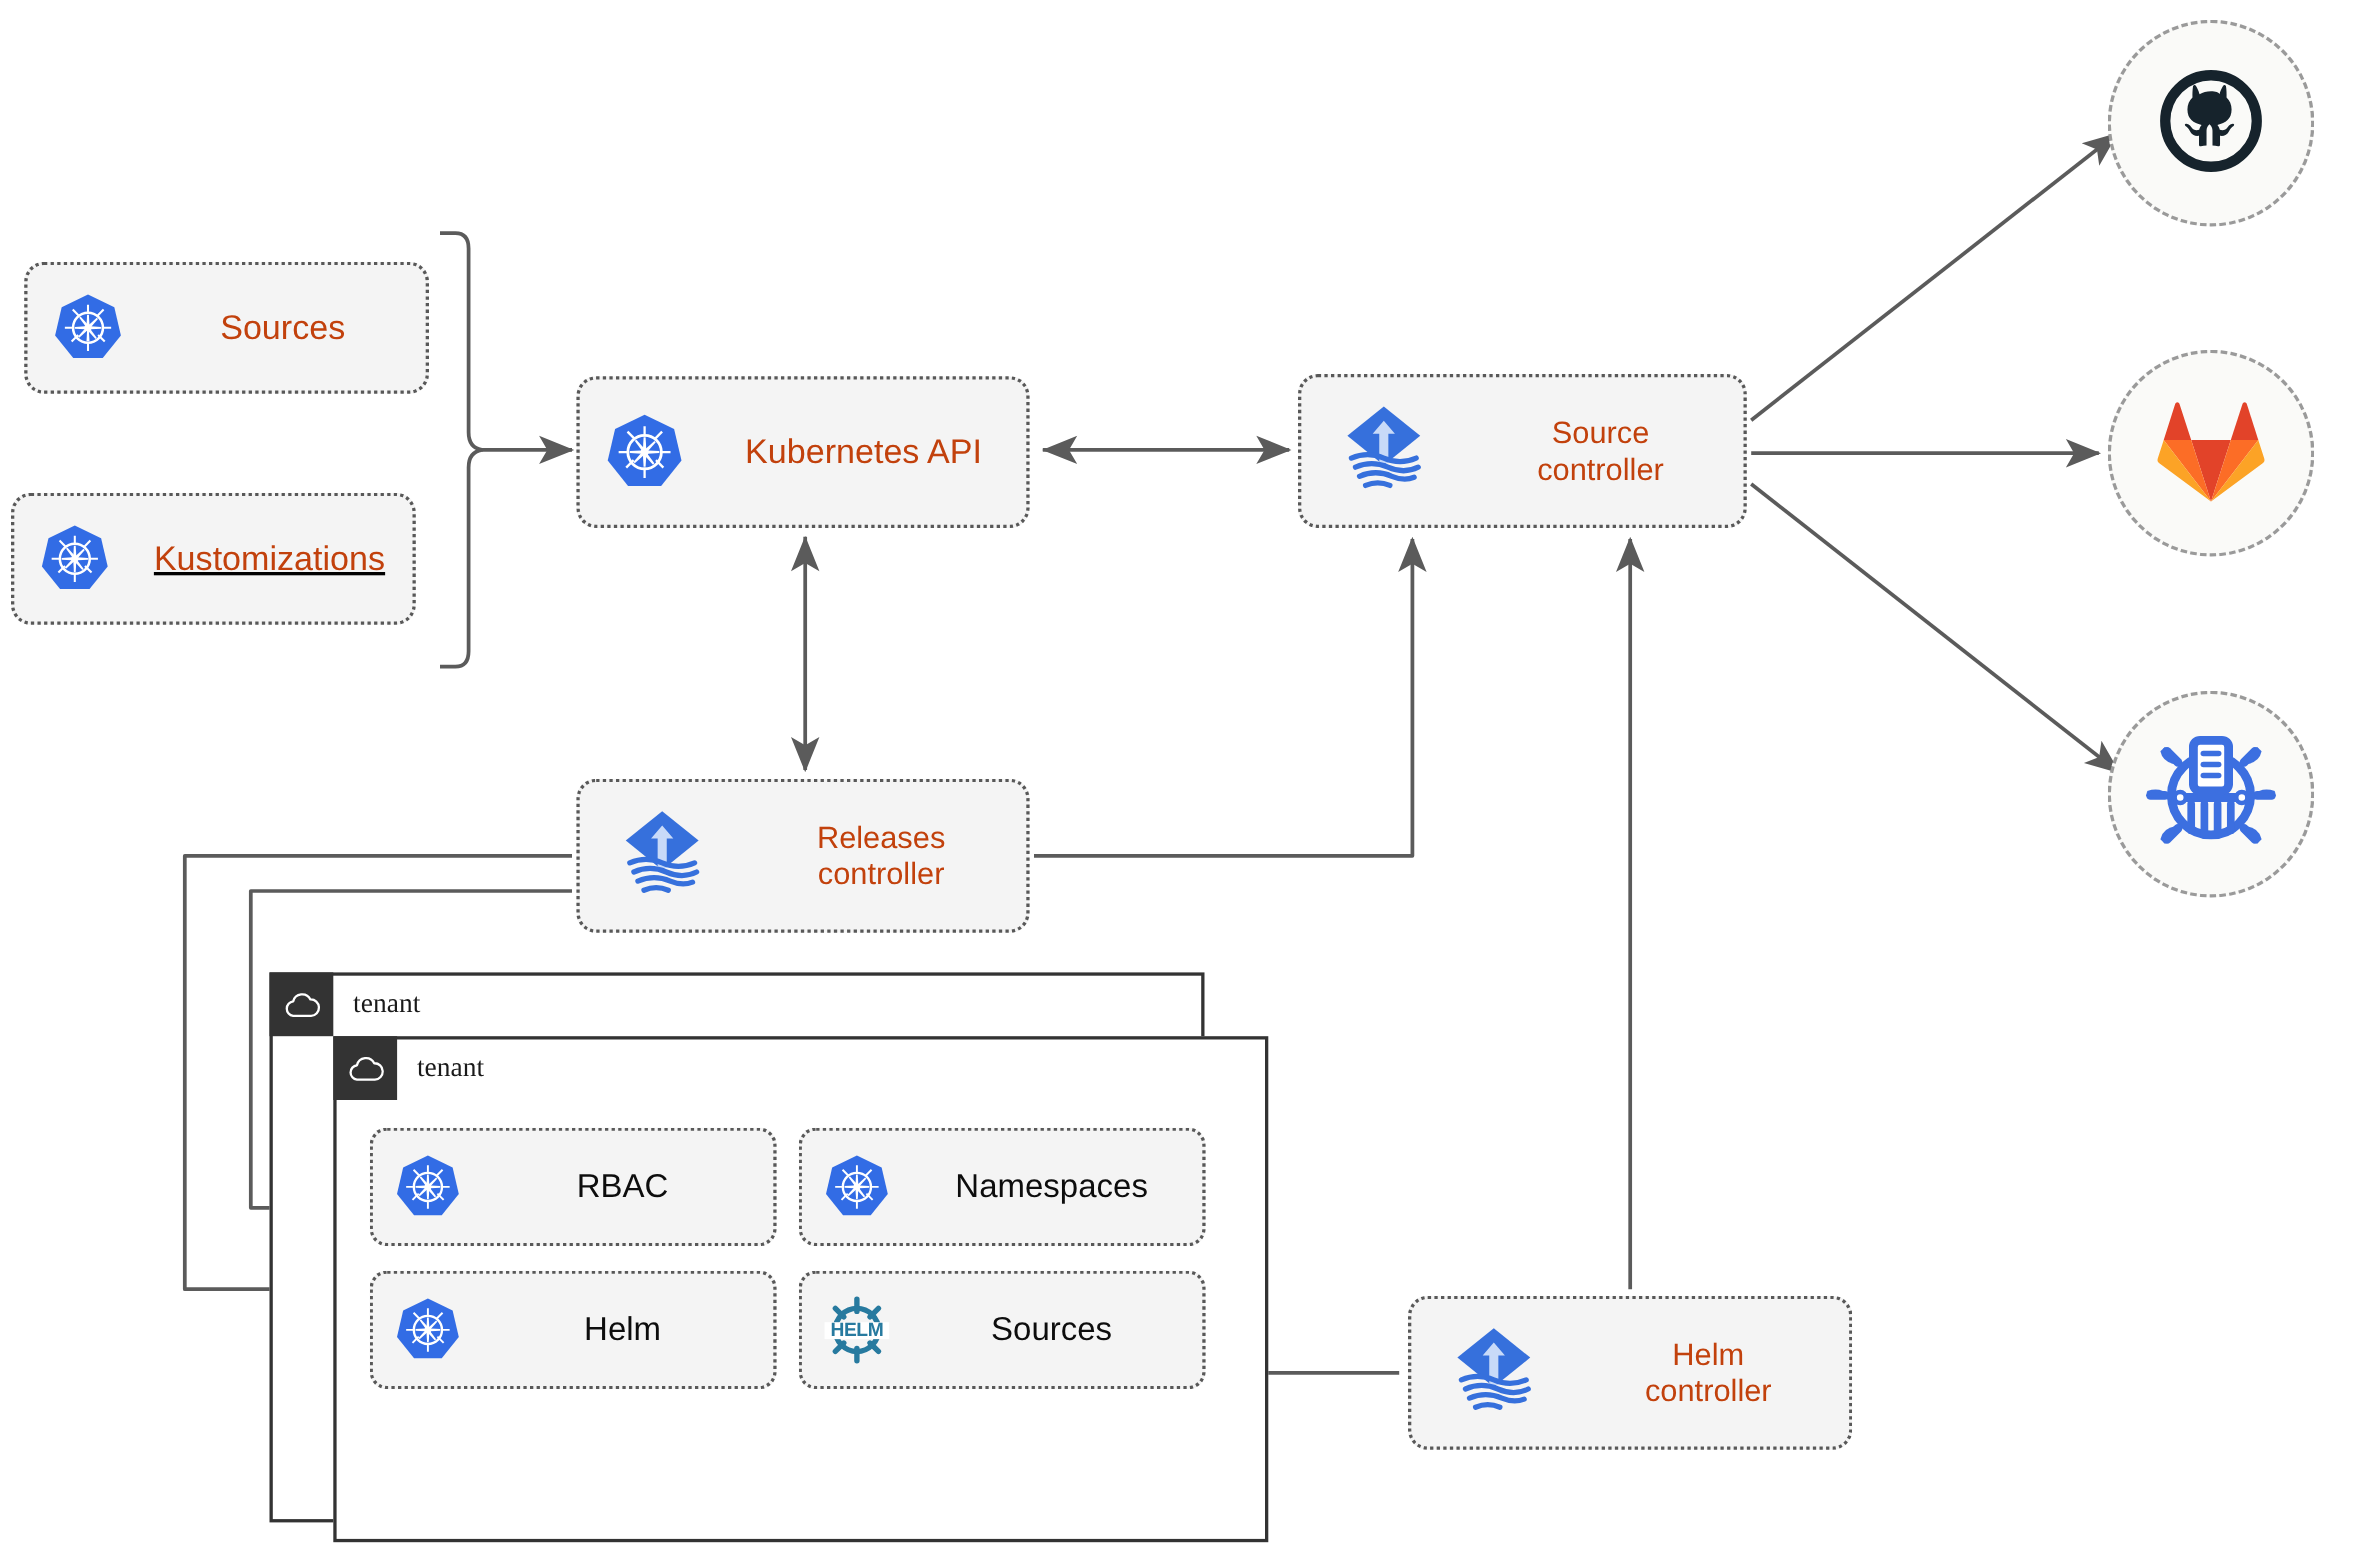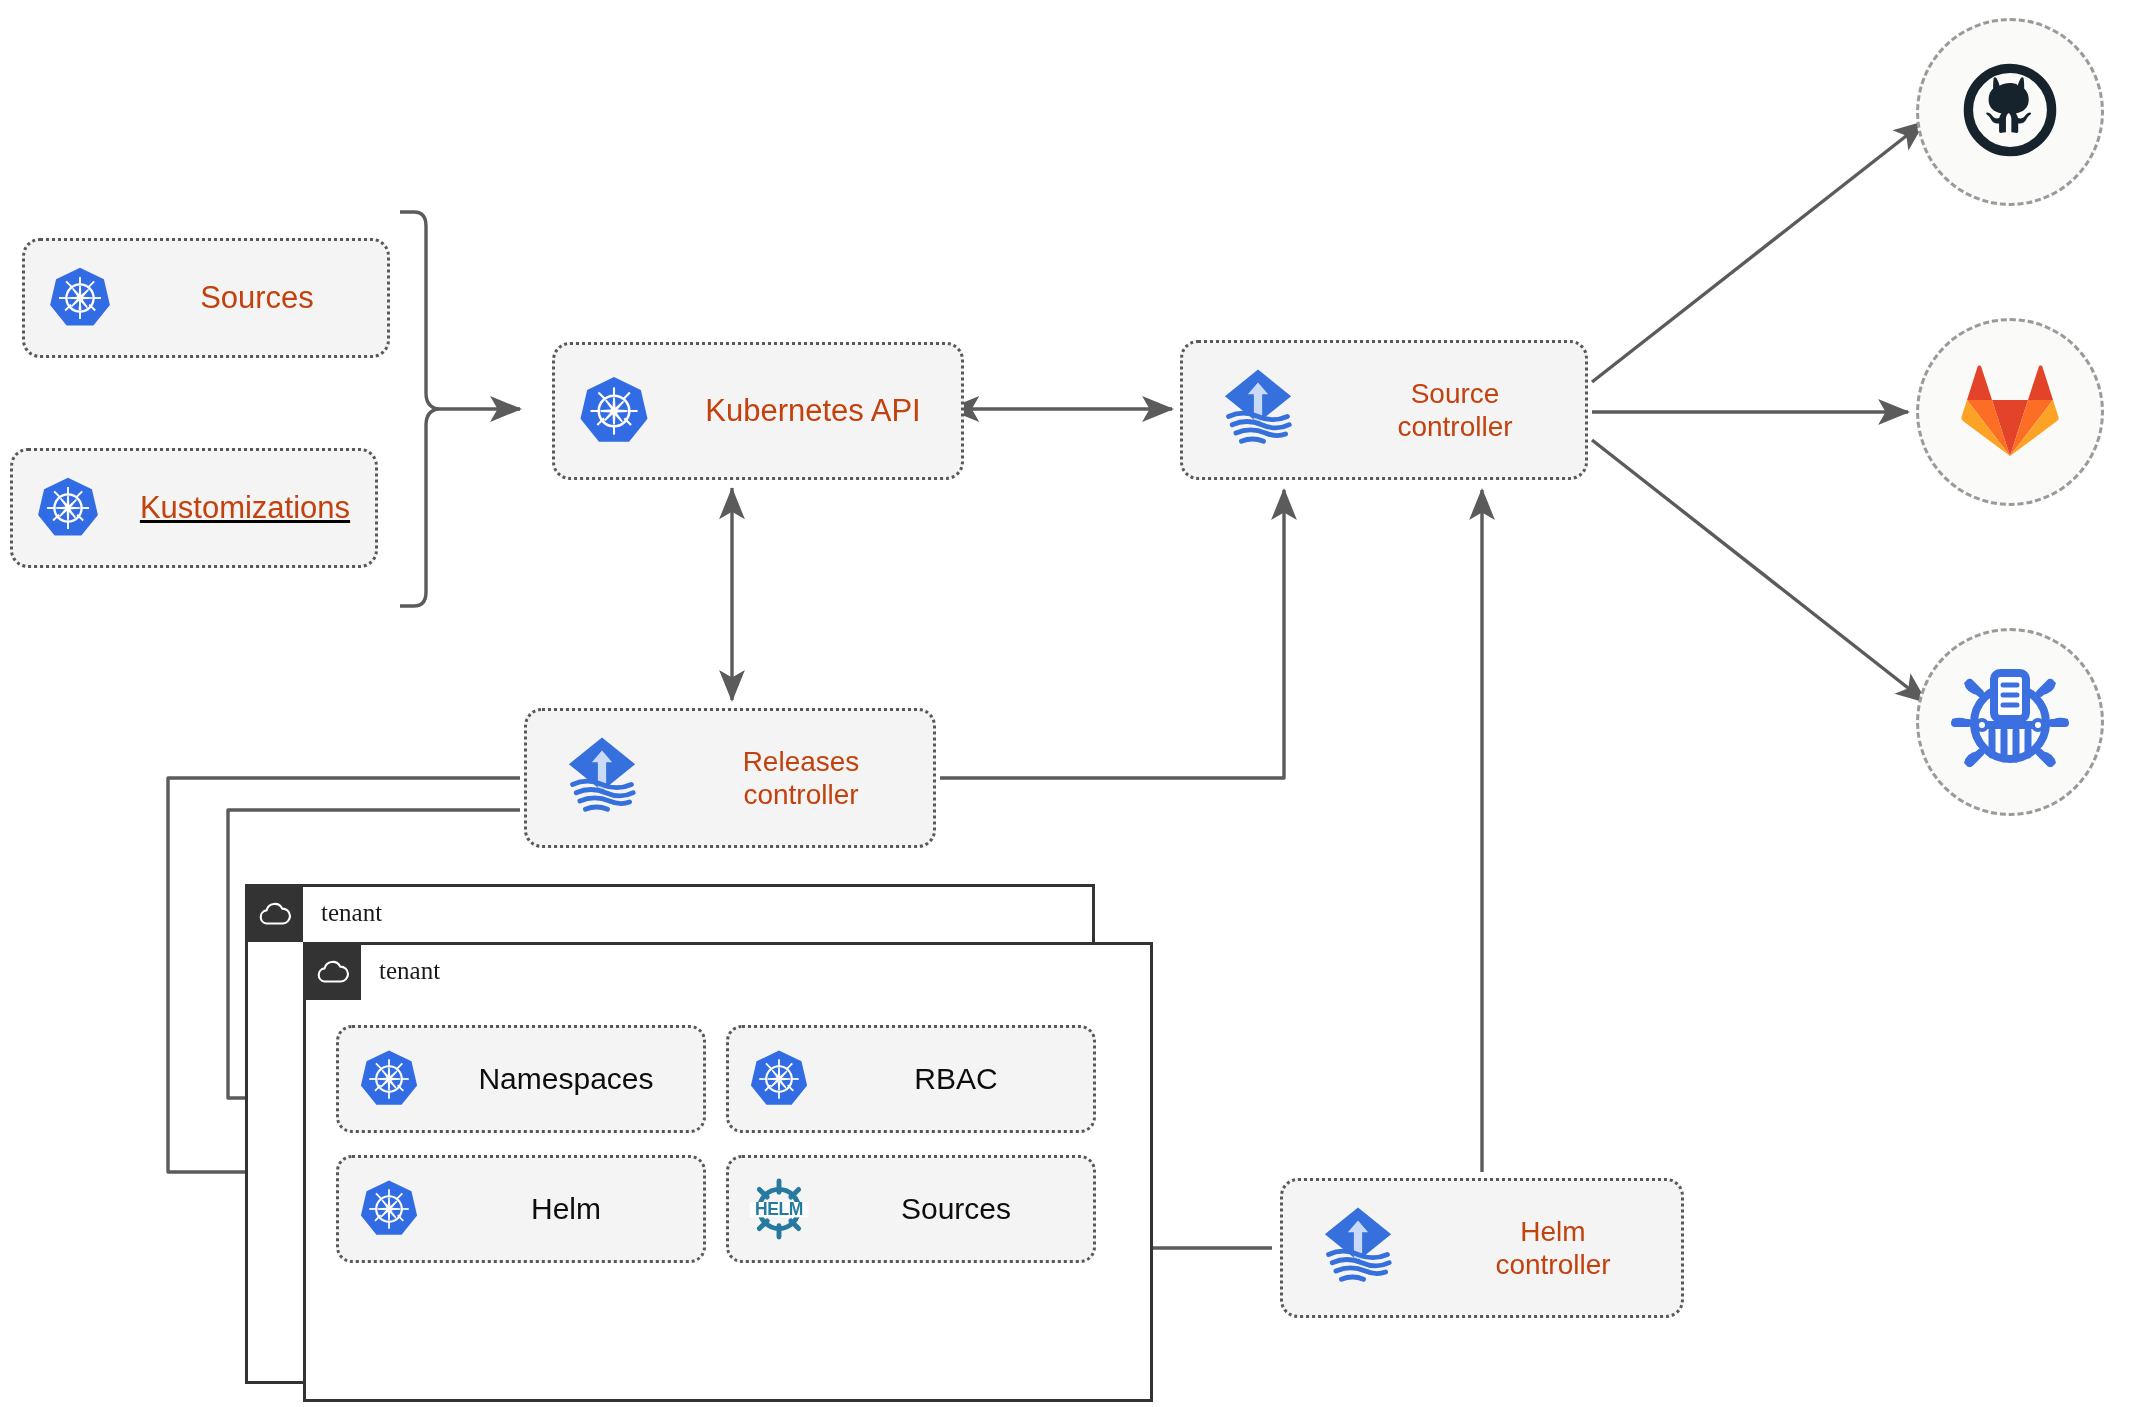--- a/index.html
+++ b/index.html
@@ -43,21 +43,21 @@
   .node .lbl {
     flex: 1 1 auto;
     text-align: center;
     color: #c2410c;
     line-height: 1.18;
     white-space: pre-line;
     padding-right: 8px;
   }
   .n-src      { left: 22px;  top: 238px;  width: 368px;  height: 120px; }
   .n-kust     { left: 10px;  top: 448px;  width: 368px;  height: 120px; text-decoration: underline; }
-  .n-k8sapi   { left: 552px; top: 342px;  width: 412px;  height: 138px; }
+  .n-k8sapi   { left: 524px; top: 342px;  width: 412px;  height: 138px; }
   .n-srcctrl  { left: 1180px;top: 340px;  width: 408px;  height: 140px; }
   .n-kzctrl   { left: 524px; top: 708px;  width: 412px;  height: 140px; }
   .n-helmctrl { left: 1280px;top: 1178px; width: 404px;  height: 140px; }
 
   .n-src .lbl, .n-kust .lbl,
   .n-k8sapi .lbl { font-size: 31px; }
   .n-src .ico, .n-kust .ico { width: 110px; }
   .n-k8sapi .ico { width: 118px; }
   .n-srcctrl .ico, .n-kzctrl .ico, .n-helmctrl .ico { width: 150px; }
   .n-srcctrl .lbl, .n-kzctrl .lbl, .n-helmctrl .lbl { font-size: 28px; }
@@ -327,20 +327,49 @@
       <span class="tchip">
         <svg width="34" height="26" viewBox="0 0 34 26" aria-hidden="true">
           <path d="M9.5 23.5 A6.6 6.6 0 0 1 9.5 10.4 A8.4 8.4 0 0 1 25.2 8.6
                    A6.2 6.2 0 0 1 25.8 23.5 Z" fill="none" stroke="#ffffff" stroke-width="2.1" stroke-linejoin="round"></path>
         </svg>
       </span>
       <span class="tlabel">tenant</span>
     </div>
 
     <div class="tgrid">
+
+      <div class="tile">
+        <span class="ico">
+          <svg width="62" height="62" viewBox="0 0 64 64" aria-hidden="true">
+            <path d="M32 2.6 L55.2 13.8 L61 38.7 L45 58.6 H19 L3 38.7 L8.8 13.8 Z" fill="#326CE5"></path>
+            <circle cx="32" cy="32" r="3.1" fill="#fff"></circle>
+            <circle cx="32" cy="32" r="13.2" fill="none" stroke="#fff" stroke-width="2.2"></circle>
+            <g fill="#ffffff">
+              <path d="M31.1 11.6h1.8v8.2h-1.8z"></path>
+                <path d="M31.1 44.2h1.8v8.2h-1.8z"></path>
+              <path d="M11.6 31.1h8.2v1.8h-8.2z"></path>
+                <path d="M44.2 31.1h8.2v1.8h-8.2z"></path>
+              <path d="M17.9 16.6l1.3-1.3 5.8 5.8-1.3 1.3z"></path>
+                <path d="M40.3 39l1.3-1.3 5.8 5.8-1.3 1.3z"></path>
+              <path d="M45.1 15.3l1.3 1.3-5.8 5.8-1.3-1.3z"></path>
+                <path d="M22.7 37.7l1.3 1.3-5.8 5.8-1.3-1.3z"></path>
+              <path d="M31.2 20.4h1.6l.5 9.2h-2.6z"></path>
+                <path d="M30.7 34.4h2.6l-.5 9.2h-1.6z"></path>
+              <path d="M20.4 31.2v1.6l9.2.5v-2.6z"></path>
+                <path d="M43.6 31.2v1.6l-9.2.5v-2.6z"></path>
+              <path d="M24.3 23.2l1.1-1.1 6.2 6.8-1.8 1.8z"></path>
+                <path d="M39.7 40.8l-1.1 1.1-6.2-6.8 1.8-1.8z"></path>
+              <path d="M40.8 24.3l-1.1-1.1-6.8 6.2 1.8 1.8z"></path>
+                <path d="M23.2 39.7l1.1 1.1 6.8-6.2-1.8-1.8z"></path>
+            </g>
+          </svg>
+        </span>
+        <span class="lbl">RBAC</span>
+      </div>
 
       <div class="tile">
         <span class="ico">
           <svg width="62" height="62" viewBox="0 0 64 64" aria-hidden="true">
             <path d="M32 2.6 L55.2 13.8 L61 38.7 L45 58.6 H19 L3 38.7 L8.8 13.8 Z" fill="#326CE5"></path>
             <circle cx="32" cy="32" r="3.1" fill="#fff"></circle>
             <circle cx="32" cy="32" r="13.2" fill="none" stroke="#fff" stroke-width="2.2"></circle>
             <g fill="#ffffff">
               <path d="M31.1 11.6h1.8v8.2h-1.8z"></path>
                 <path d="M31.1 44.2h1.8v8.2h-1.8z"></path>
@@ -383,49 +412,20 @@
                 <path d="M30.7 34.4h2.6l-.5 9.2h-1.6z"></path>
               <path d="M20.4 31.2v1.6l9.2.5v-2.6z"></path>
                 <path d="M43.6 31.2v1.6l-9.2.5v-2.6z"></path>
               <path d="M24.3 23.2l1.1-1.1 6.2 6.8-1.8 1.8z"></path>
                 <path d="M39.7 40.8l-1.1 1.1-6.2-6.8 1.8-1.8z"></path>
               <path d="M40.8 24.3l-1.1-1.1-6.8 6.2 1.8 1.8z"></path>
                 <path d="M23.2 39.7l1.1 1.1 6.8-6.2-1.8-1.8z"></path>
             </g>
           </svg>
         </span>
-        <span class="lbl">RBAC</span>
-      </div>
-
-      <div class="tile">
-        <span class="ico">
-          <svg width="62" height="62" viewBox="0 0 64 64" aria-hidden="true">
-            <path d="M32 2.6 L55.2 13.8 L61 38.7 L45 58.6 H19 L3 38.7 L8.8 13.8 Z" fill="#326CE5"></path>
-            <circle cx="32" cy="32" r="3.1" fill="#fff"></circle>
-            <circle cx="32" cy="32" r="13.2" fill="none" stroke="#fff" stroke-width="2.2"></circle>
-            <g fill="#ffffff">
-              <path d="M31.1 11.6h1.8v8.2h-1.8z"></path>
-                <path d="M31.1 44.2h1.8v8.2h-1.8z"></path>
-              <path d="M11.6 31.1h8.2v1.8h-8.2z"></path>
-                <path d="M44.2 31.1h8.2v1.8h-8.2z"></path>
-              <path d="M17.9 16.6l1.3-1.3 5.8 5.8-1.3 1.3z"></path>
-                <path d="M40.3 39l1.3-1.3 5.8 5.8-1.3 1.3z"></path>
-              <path d="M45.1 15.3l1.3 1.3-5.8 5.8-1.3-1.3z"></path>
-                <path d="M22.7 37.7l1.3 1.3-5.8 5.8-1.3-1.3z"></path>
-              <path d="M31.2 20.4h1.6l.5 9.2h-2.6z"></path>
-                <path d="M30.7 34.4h2.6l-.5 9.2h-1.6z"></path>
-              <path d="M20.4 31.2v1.6l9.2.5v-2.6z"></path>
-                <path d="M43.6 31.2v1.6l-9.2.5v-2.6z"></path>
-              <path d="M24.3 23.2l1.1-1.1 6.2 6.8-1.8 1.8z"></path>
-                <path d="M39.7 40.8l-1.1 1.1-6.2-6.8 1.8-1.8z"></path>
-              <path d="M40.8 24.3l-1.1-1.1-6.8 6.2 1.8 1.8z"></path>
-                <path d="M23.2 39.7l1.1 1.1 6.8-6.2-1.8-1.8z"></path>
-            </g>
-          </svg>
-        </span>
         <span class="lbl">Helm</span>
       </div>
 
       <div class="tile">
         <span class="ico">
           <svg width="70" height="70" viewBox="0 0 100 100" aria-hidden="true">
             <g stroke="#277A9F" stroke-width="7" fill="none" stroke-linecap="round">
               <path d="M50 10 V26"></path>
               <path d="M50 90 V74"></path>
               <path d="M22 22 L33 33"></path>

